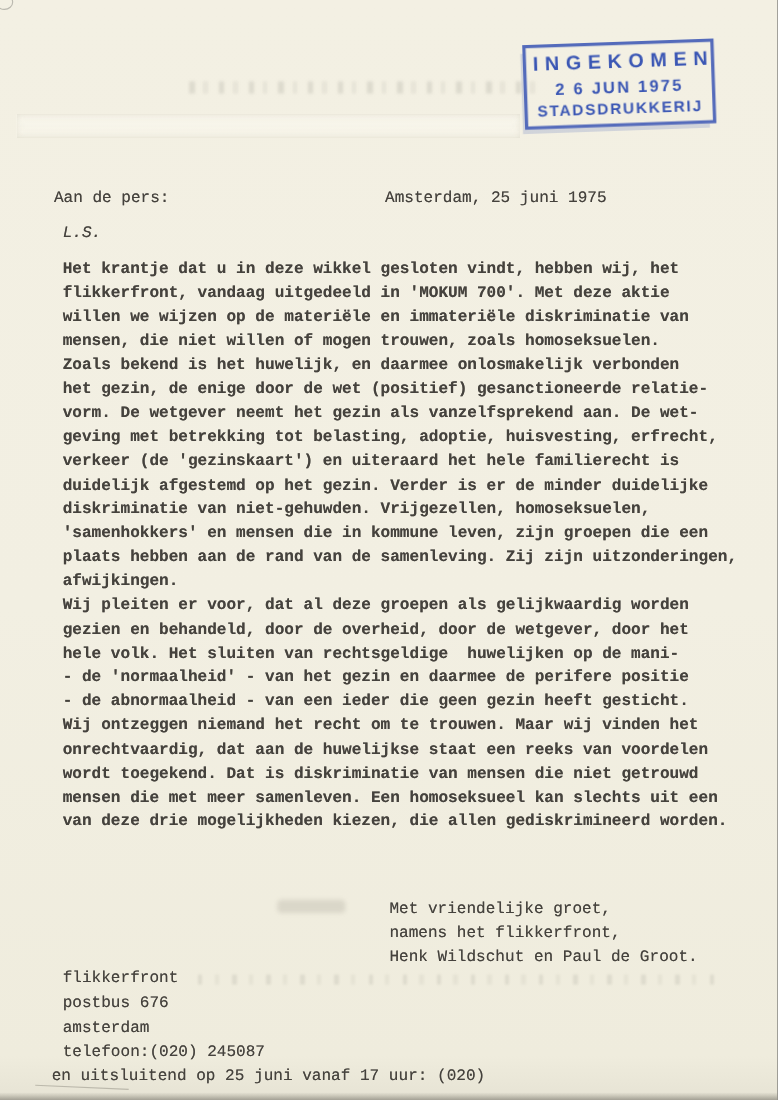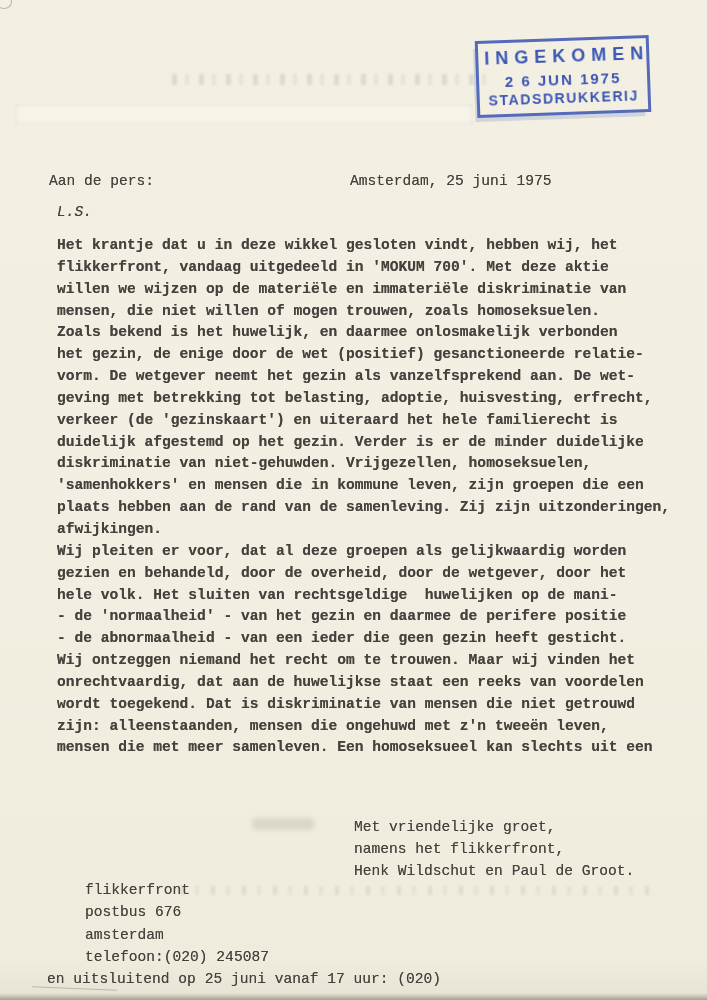--- a/index.html
+++ b/index.html
@@ -11,21 +11,21 @@
   
   .tw{color:#45423d;text-shadow:0 0 .6px rgba(69,66,61,.65);}
   .hdr-recipient{position:absolute;left:49px;top:173px;font-size:14.6px;white-space:pre;}
   .hdr-date{position:absolute;left:350px;top:173px;font-size:14.6px;white-space:pre;}
   .salutation{position:absolute;left:57px;top:204px;font-size:14.6px;white-space:pre;font-style:italic;}
   .body-block{position:absolute;left:57px;top:235px;font-size:14.6px;line-height:21.85px;font-weight:bold;}
   .body-block .tl{white-space:pre;}
   .closing-block{position:absolute;left:354px;top:817px;font-size:14.6px;line-height:21.9px;}
   .closing-block .tl{white-space:pre;}
   .contact-block{position:absolute;left:57px;top:879px;font-size:14.6px;line-height:22.3px;}
-  .contact-block .tl{white-space:pre;margin-left:28px;}
+  .contact-block .tl{white-space:pre;}
   .contact-block .tl:last-child{margin-left:-10px;}
   
   .stamp{
     position:absolute;left:476px;top:38px;width:168px;padding:5px 0 6px;
     border:3px solid rgba(56,84,180,.85);transform:rotate(-2deg);
     text-align:center;color:#3a56b4;font-family:"Liberation Sans",sans-serif;
     box-shadow:-4px 6px 0 -2px rgba(56,84,180,.18);
     filter:blur(.2px);
   }
   .stamp .t1{font-size:18px;font-weight:bold;letter-spacing:6px;text-indent:6px;}
@@ -100,22 +100,22 @@
     <div class="tl">plaats hebben aan de rand van de samenleving. Zij zijn uitzonderingen,</div>
     <div class="tl">afwijkingen.</div>
     <div class="tl">Wij pleiten er voor, dat al deze groepen als gelijkwaardig worden</div>
     <div class="tl">gezien en behandeld, door de overheid, door de wetgever, door het</div>
     <div class="tl">hele volk. Het sluiten van rechtsgeldige  huwelijken op de mani-</div>
     <div class="tl">- de 'normaalheid' - van het gezin en daarmee de perifere positie</div>
     <div class="tl">- de abnormaalheid - van een ieder die geen gezin heeft gesticht.</div>
     <div class="tl">Wij ontzeggen niemand het recht om te trouwen. Maar wij vinden het</div>
     <div class="tl">onrechtvaardig, dat aan de huwelijkse staat een reeks van voordelen</div>
     <div class="tl">wordt toegekend. Dat is diskriminatie van mensen die niet getrouwd</div>
-    <div class="tl">zijn: alleenstaanden, mensen die ongehuwd met z'n tweeën leven,</div>
     <div class="tl">mensen die met meer samenleven. Een homoseksueel kan slechts uit een</div>
+    <div class="tl">van deze drie mogelijkheden kiezen, die allen gediskrimineerd worden.</div>
   </div>
 
   <div class="smudge-c"></div>
 
   <div class="tw closing-block">
     <div class="tl">Met vriendelijke groet,</div>
     <div class="tl">namens het flikkerfront,</div>
     <div class="tl">Henk Wildschut en Paul de Groot.</div>
   </div>
 

